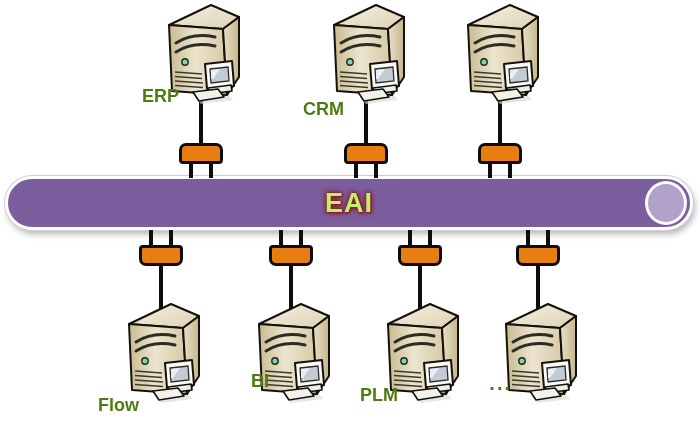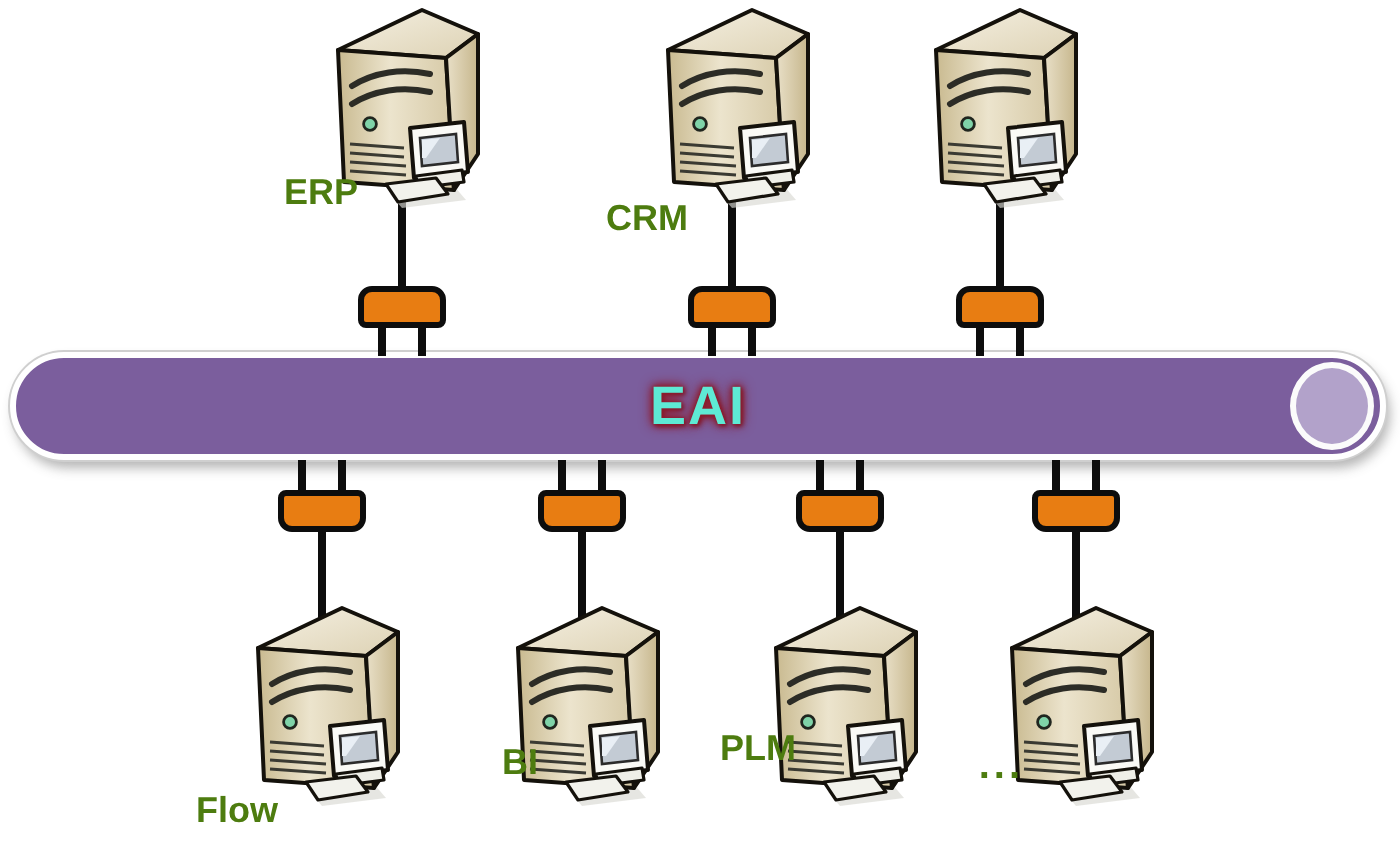--- a/index.html
+++ b/index.html
@@ -15,21 +15,21 @@
     box-shadow:0 0 0 1px #cfcfcf, 2px 4px 6px rgba(90,90,90,.45);
     display:flex;align-items:center;justify-content:center;
   }
   .bus-cap{
     position:absolute;right:3px;top:2px;width:42px;height:44px;
     box-sizing:border-box;border:3px solid #fbfbfb;border-radius:50%;
     background:#B2A2CA;
   }
   .bus-label{
     position:relative;z-index:2;
-    color:#5eead4;font-size:27px;font-weight:bold;letter-spacing:1px;
+    color:#bef264;font-size:27px;font-weight:bold;letter-spacing:1px;
     text-shadow:0 0 1px #8E1D2E,0 0 3px #8E1D2E,0 0 5px #8E1D2E,0 0 7px #8E1D2E,1px 1px 2px #70121F;
   }
   
   .vline{position:absolute;width:4px;background:#0d0d0d;z-index:1;}
   .leg{position:absolute;width:4px;height:16px;background:#0d0d0d;z-index:2;}
   .conn{
     position:absolute;width:44px;height:21px;box-sizing:border-box;
     background:#E87D12;border:3px solid #0d0d0d;z-index:3;
   }
   .conn.top{border-radius:7px 7px 4px 4px;}
@@ -141,21 +141,21 @@
   </div>
 
   <div>
     <div class="leg" style="left:408px;top:230px"></div>
     <div class="leg" style="left:428px;top:230px"></div>
     <div class="conn bot" style="left: 398px; top: 245px; background: rgb(232, 125, 18); border-color: rgb(13, 13, 13);"></div>
     <div class="vline" style="left:418px;top:264px;height:46px"></div>
     <svg class="server" style="left:384px;top:300px">
         <use href="#server-sym"></use>
       </svg>
-    <div class="nlabel" style="left:338px;top:364px">PLM</div>
+    <div class="nlabel" style="left:338px;top:385px">PLM</div>
   </div>
 
   <div>
     <div class="leg" style="left:526px;top:230px"></div>
     <div class="leg" style="left:546px;top:230px"></div>
     <div class="conn bot" style="left: 516px; top: 245px; background: rgb(232, 125, 18); border-color: rgb(13, 13, 13);"></div>
     <div class="vline" style="left:536px;top:264px;height:46px"></div>
     <svg class="server" style="left:502px;top:300px">
         <use href="#server-sym"></use>
       </svg>

